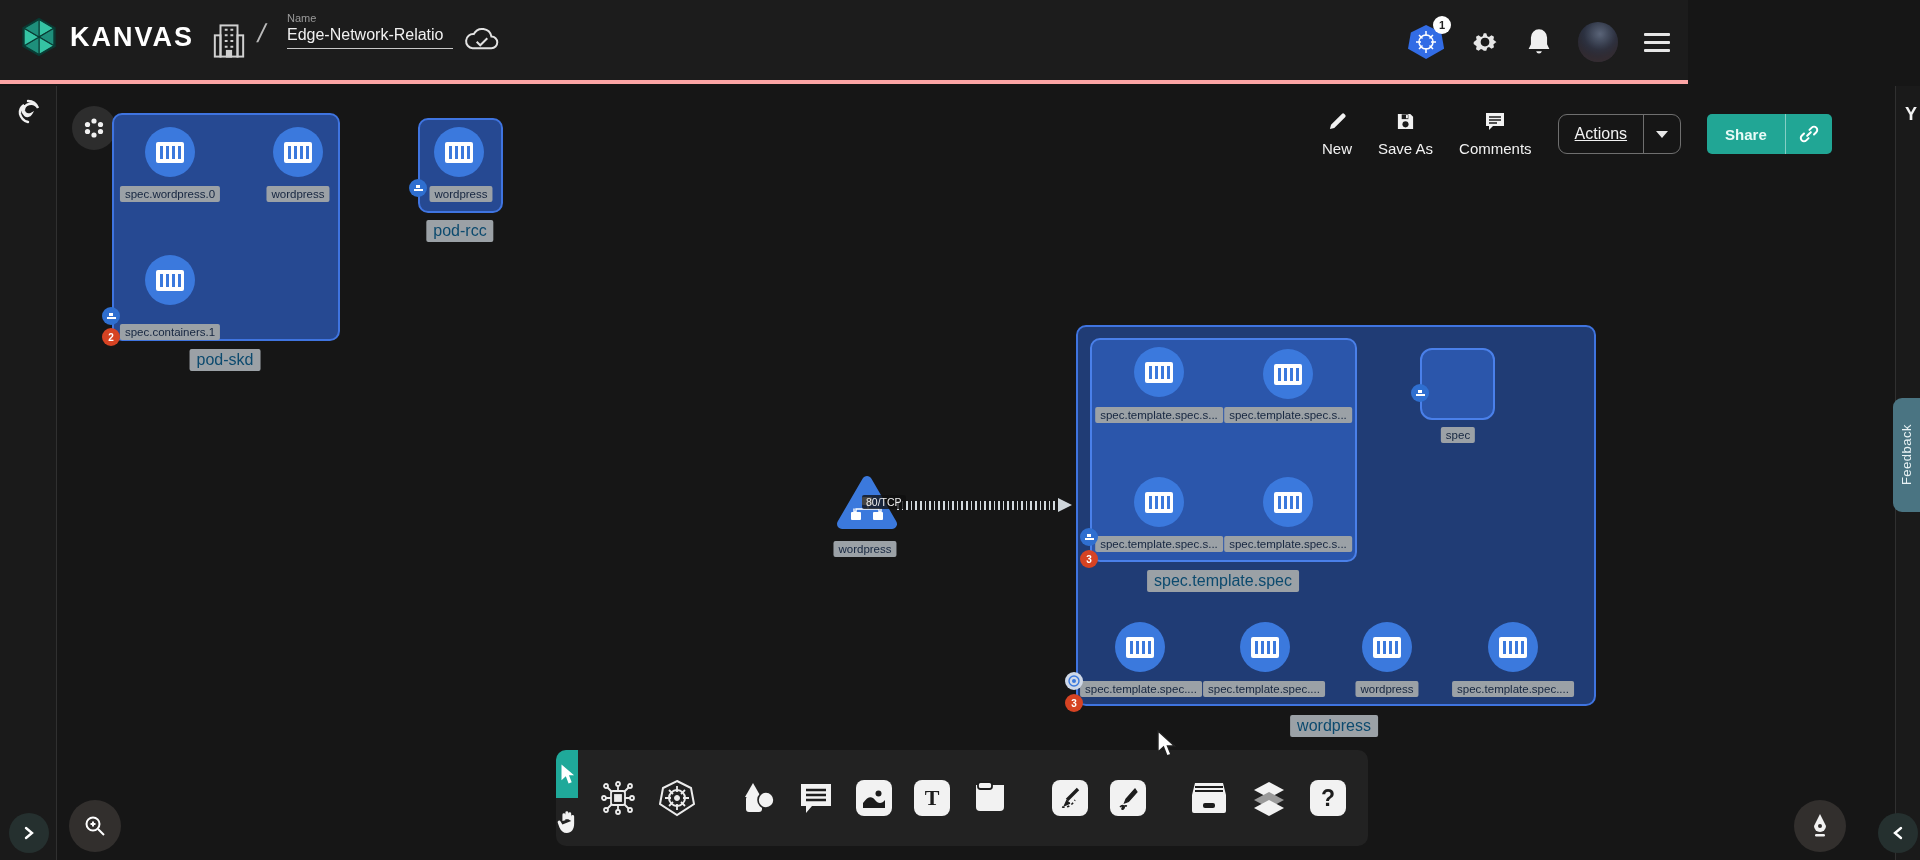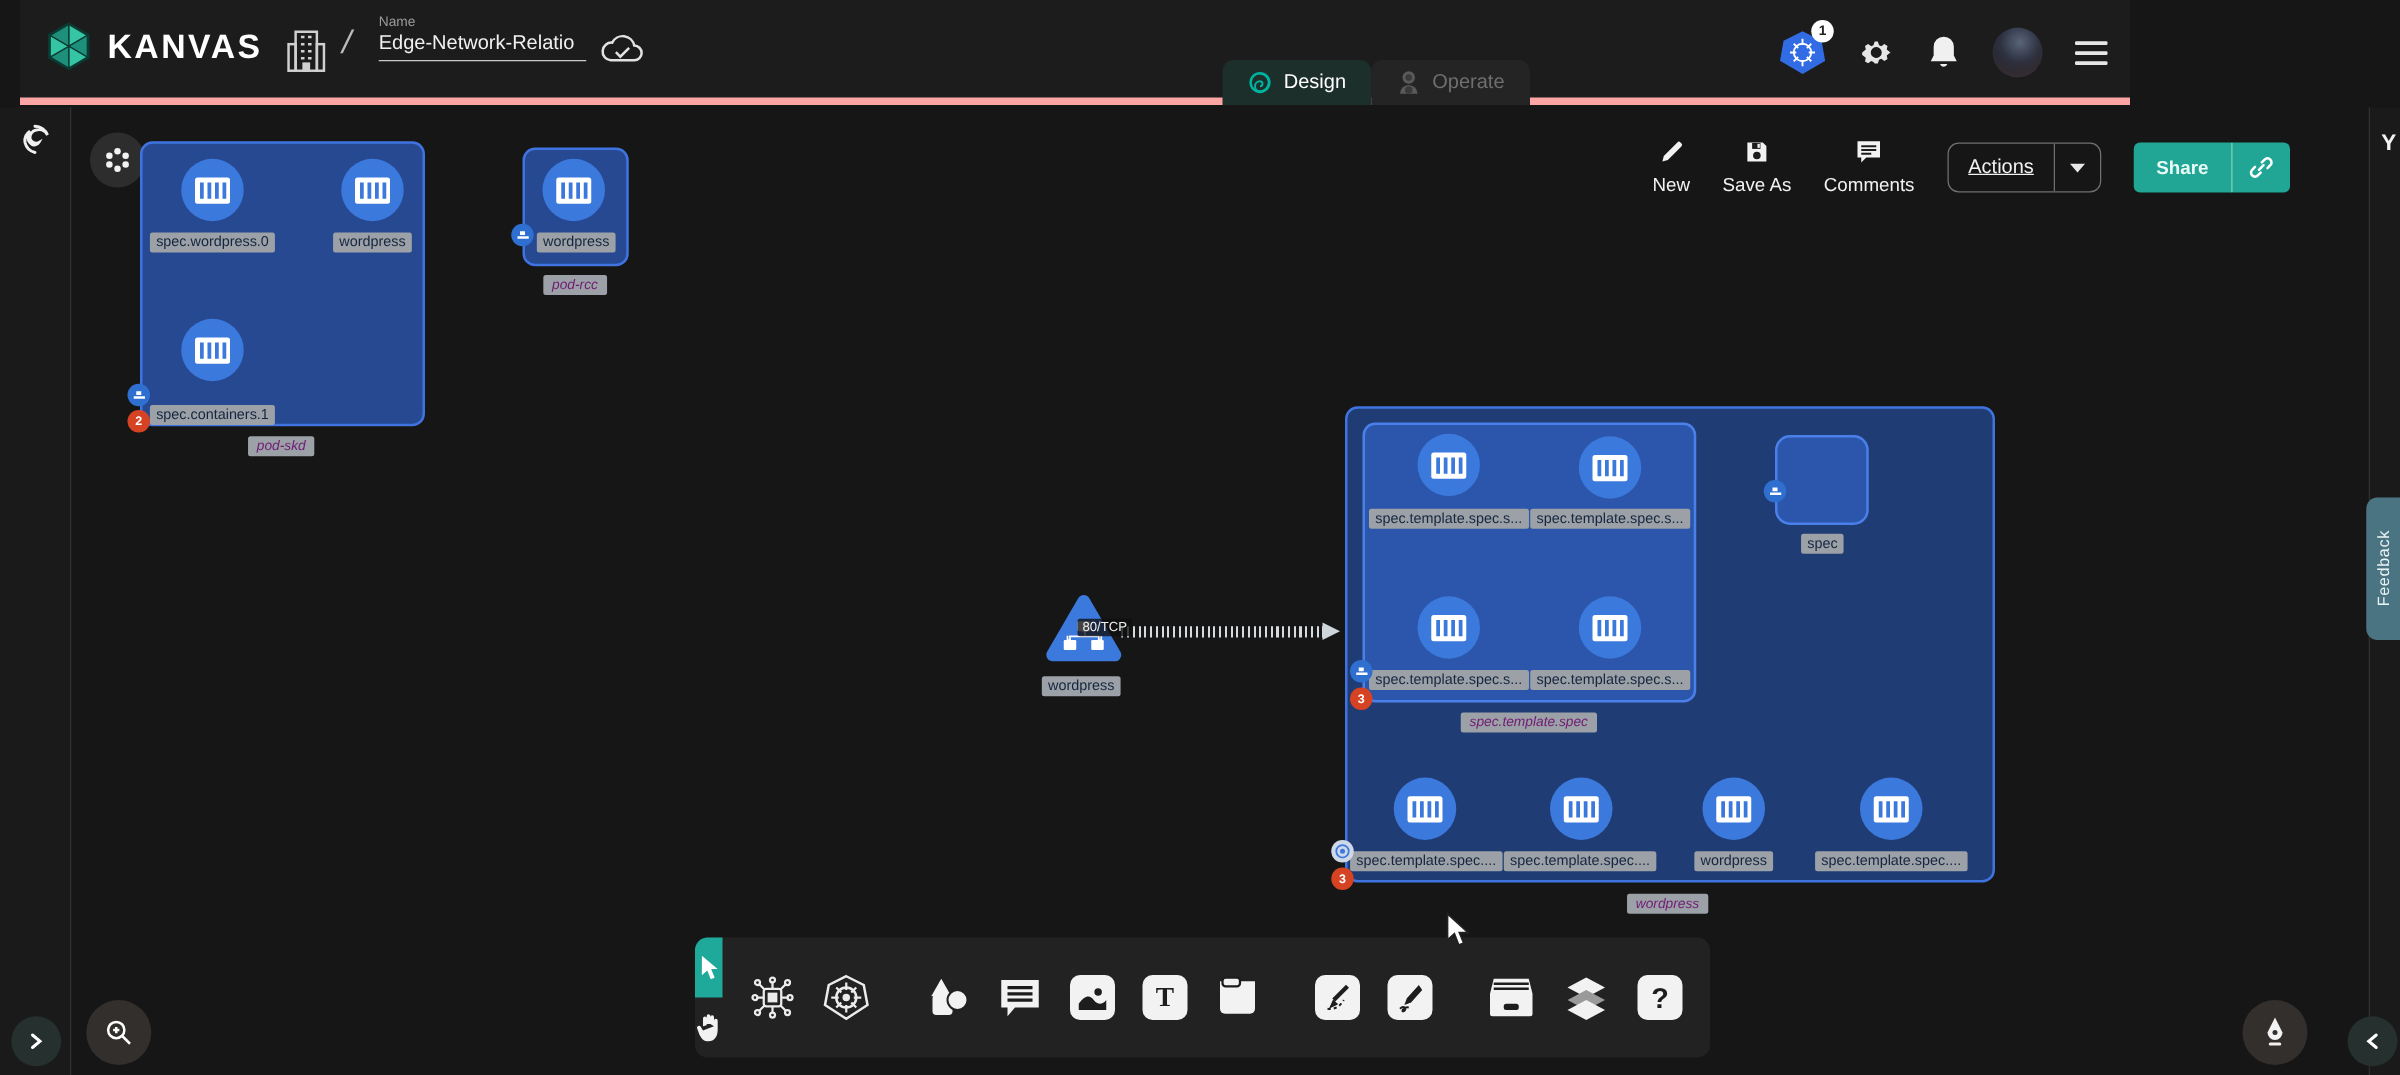--- a/index.html
+++ b/index.html
@@ -1,21 +1,21 @@
 <!DOCTYPE html>
 <html><head>
 <meta charset="utf-8">
 <style>
   * { box-sizing: border-box; margin: 0; padding: 0; }
   html,body { width:1920px; height:860px; background:#111; overflow:hidden; }
   body { font-family:"Liberation Sans", sans-serif; color:#e8e8e8; }
   .app { position:relative; width:1920px; height:860px; background:#161616; }
 
   
-  .header { position:absolute; left:16px; top:0; width:1688px; height:84px; background:#1c1c1c; border-bottom:6px solid #fca5a5; z-index:30; }
+  .header { position:absolute; left:0; top:0; width:1688px; height:84px; background:#1c1c1c; border-bottom:4px solid #fca5a5; z-index:30; }
   .brand { position:absolute; left:18px; top:16px; display:flex; align-items:center; gap:10px; }
   .brand-name { font-size:27px; font-weight:bold; letter-spacing:2px; color:#fff; font-style:normal; }
   .hdr-ico { position:absolute; color:#cfcfcf; }
   .slash { position:absolute; left:258px; top:18px; font-size:26px; color:#bbb; font-weight:300; transform:skewX(-12deg); }
   .name-block { position:absolute; left:287px; top:12px; width:170px; }
   .name-label { font-size:11px; color:#9a9a9a; }
   .name-input { width:166px; background:transparent; border:none; border-bottom:1px solid #c9c9c9; color:#f0f0f0; font-size:16px; font-family:"Liberation Sans",sans-serif; padding:2px 0 4px 0; outline:none; }
   .cloud { position:absolute; left:462px; top:20px; }
 
   .tabs { position:absolute; left:962px; top:48px; display:flex; }
@@ -51,21 +51,21 @@
   .share-btn .link-box { border-left:1px solid rgba(255,255,255,.45); height:100%; display:flex; align-items:center; padding:0 13px; }
 
   
   .group { position:absolute; border:2px solid #3F74E0; border-radius:10px; background:rgba(40,78,156,.93); }
   .group.inner { background:#2B56AB; border-color:#4A80EA; }
   .group.outer { background:rgba(33,62,122,.95); }
   .node { position:absolute; width:50px; height:50px; border-radius:50%; background:#3B79DD; display:flex; align-items:center; justify-content:center; }
   .cgl { width:28px; height:21px; background:#fff; border-radius:2px; display:flex; align-items:center; justify-content:center; gap:3px; }
   .cgl i { display:block; width:3px; height:13px; background:#3B79DD; }
   .nlabel { position:absolute; transform:translateX(-50%); background:#9BA1A6; color:#15253f; font-size:11.5px; padding:2px 5px; border-radius:2px; white-space:nowrap; }
-  .glabel { position:absolute; transform:translateX(-50%); background:#9BA1A6; color:#701a75; font-size:11px; padding:2px 7px; border-radius:2px; white-space:nowrap;font-style:italic; }
+  .glabel { position:absolute; transform:translateX(-50%); background:#9BA1A6; color:#0c4a6e; font-size:16px; padding:2px 7px; border-radius:2px; white-space:nowrap; }
   .badge { position:absolute; width:18px; height:18px; border-radius:50%; display:flex; align-items:center; justify-content:center; z-index:5; }
   .badge.blue { background:#2F6FD0; }
   .badge.red { background:#D64323; color:#fff; font-size:10px; font-weight:bold; }
   .badge.light { background:#cfd8e8; }
   .rack { display:flex; flex-direction:column; gap:1px; align-items:center; }
   .rack i { display:block; width:9px; height:2px; background:#fff; }
   .rack i.top { width:4px; height:3px; }
   .edge { position:absolute; height:9px; background:repeating-linear-gradient(90deg,#d4dade 0 1.6px, transparent 1.6px 4.6px); }
   .edge-arrow { position:absolute; width:0; height:0; border-top:7px solid transparent; border-bottom:7px solid transparent; border-left:14px solid #cfd6db; }
   .edge-label { position:absolute; background:rgba(15,15,15,.78); color:#f0f0f0; font-size:10.5px; padding:1px 4px; border-radius:2px; }
@@ -117,40 +117,20 @@
     <div class="name-block">
       <div class="name-label">Name</div>
       <input class="name-input" value="Edge-Network-Relatio" style="">
     </div>
 
     <svg class="cloud" width="40" height="40" viewBox="0 0 34 30" fill="none" stroke="#e2e2e2" stroke-width="1.7">
       <path d="M9 22 a6 6 0 0 1 1-12 a8 8 0 0 1 15 2 a5 5 0 0 1 0 10 z"></path>
       <path d="M12.5 16.5 l3 3 l6 -6"></path>
     </svg>
 
-    <div class="tabs">
-      <div class="tab active">
-        <svg width="20" height="20" viewBox="0 0 20 20">
-          <g fill="none" stroke="#00B39F" stroke-width="2">
-            <circle cx="10" cy="10" r="7.5"></circle>
-            <path d="M10 3 a7 7 0 0 1 0 14 a4 4 0 0 1 0 -8 a2 2 0 0 1 0 4" stroke-width="1.6"></path>
-          </g>
-        </svg>
-        <span>Design</span>
-      </div>
-      <div class="tab inactive">
-        <svg width="20" height="22" viewBox="0 0 20 22">
-          <circle cx="10" cy="7" r="5" fill="#5a5a5a"></circle>
-          <circle cx="10" cy="7" r="2.6" fill="#3a3a3a"></circle>
-          <path d="M3 20 a7 7 0 0 1 14 0 z" fill="#5a5a5a"></path>
-          <circle cx="10" cy="17" r="3" fill="#3a3a3a"></circle>
-        </svg>
-        <span>Operate</span>
-      </div>
-    </div>
 
     <div class="hdr-right">
       <div class="k8s-chip">
         <svg width="36" height="38" viewBox="0 0 36 38">
           <polygon points="18,1 34,9 37,26 18,37 -1,26 2,9" transform="scale(0.95) translate(1,1)" fill="#326CE5"></polygon>
           <g stroke="#fff" stroke-width="1.5" fill="none">
             <circle cx="18" cy="19" r="7"></circle>
             <path d="M18 8v5M18 25v5M8 19h5M23 19h5M11 12l3.5 3.5M25 26l-3.5-3.5M25 12l-3.5 3.5M11 26l3.5-3.5"></path>
           </g>
         </svg>

